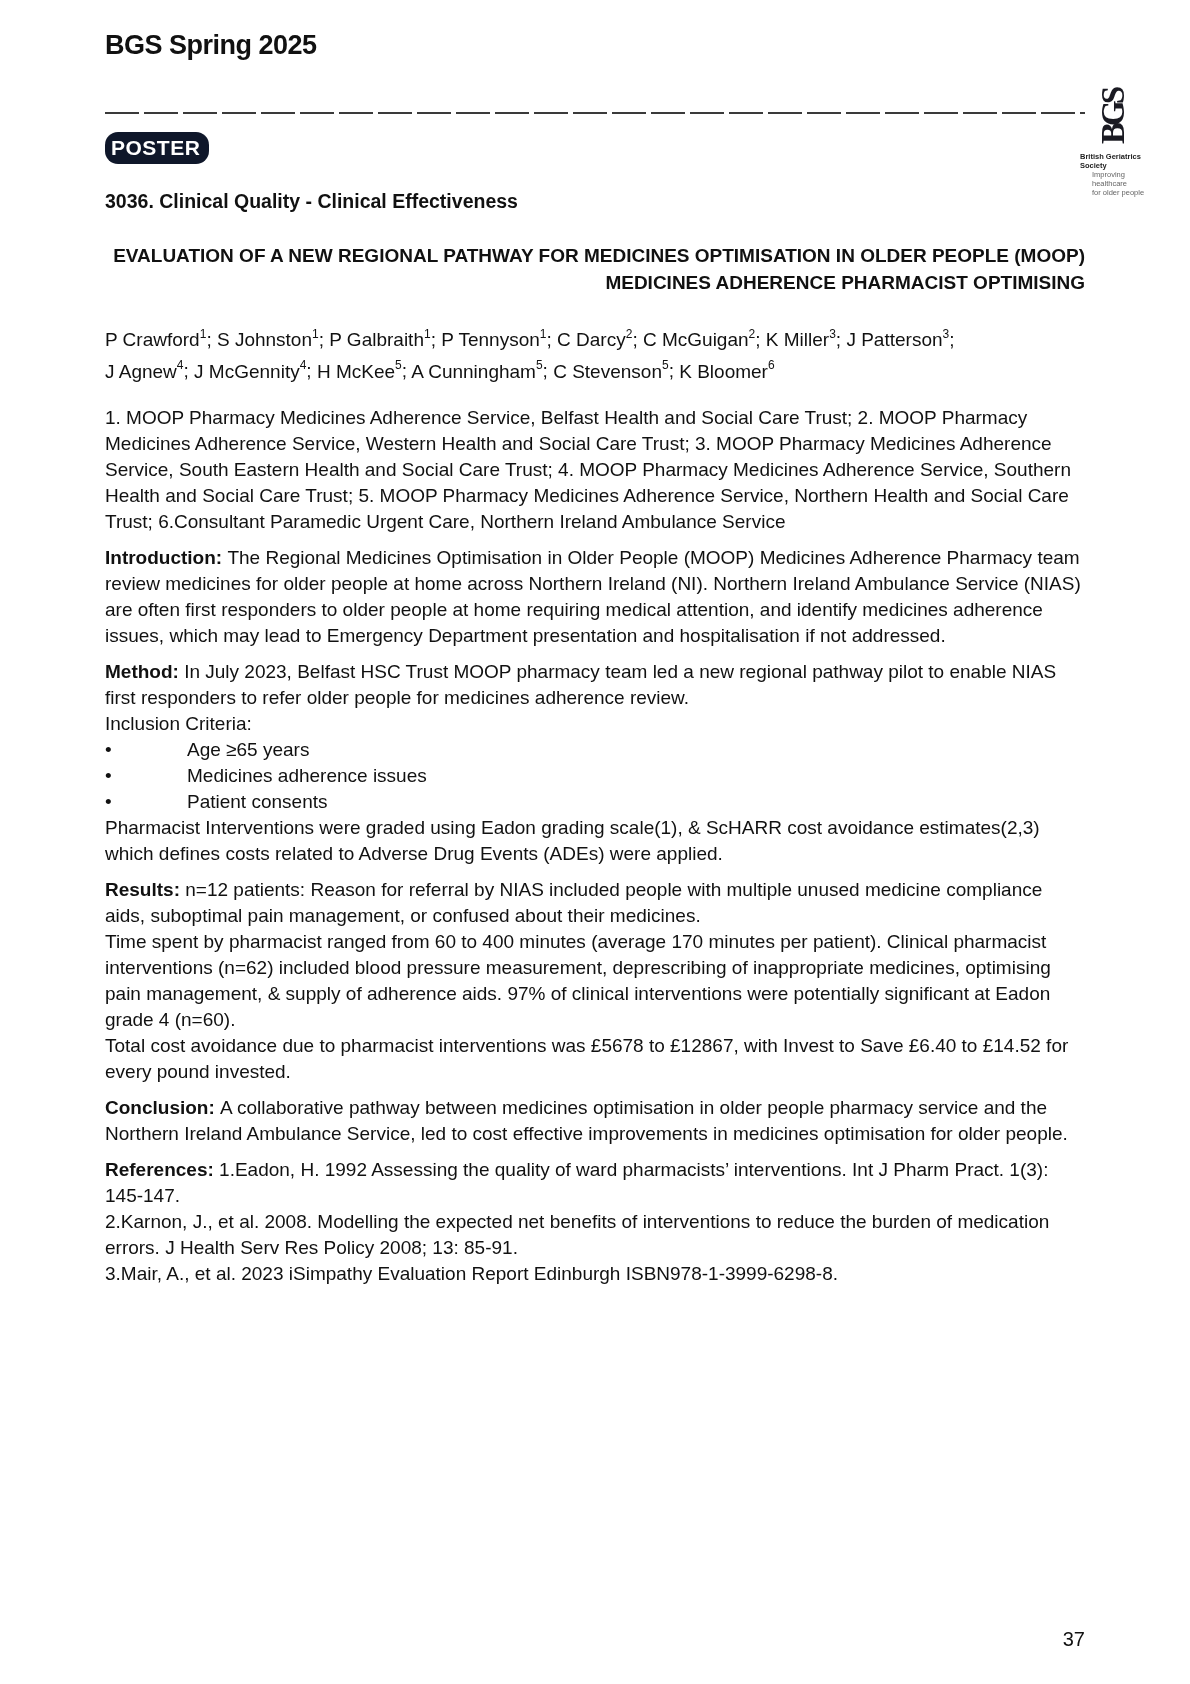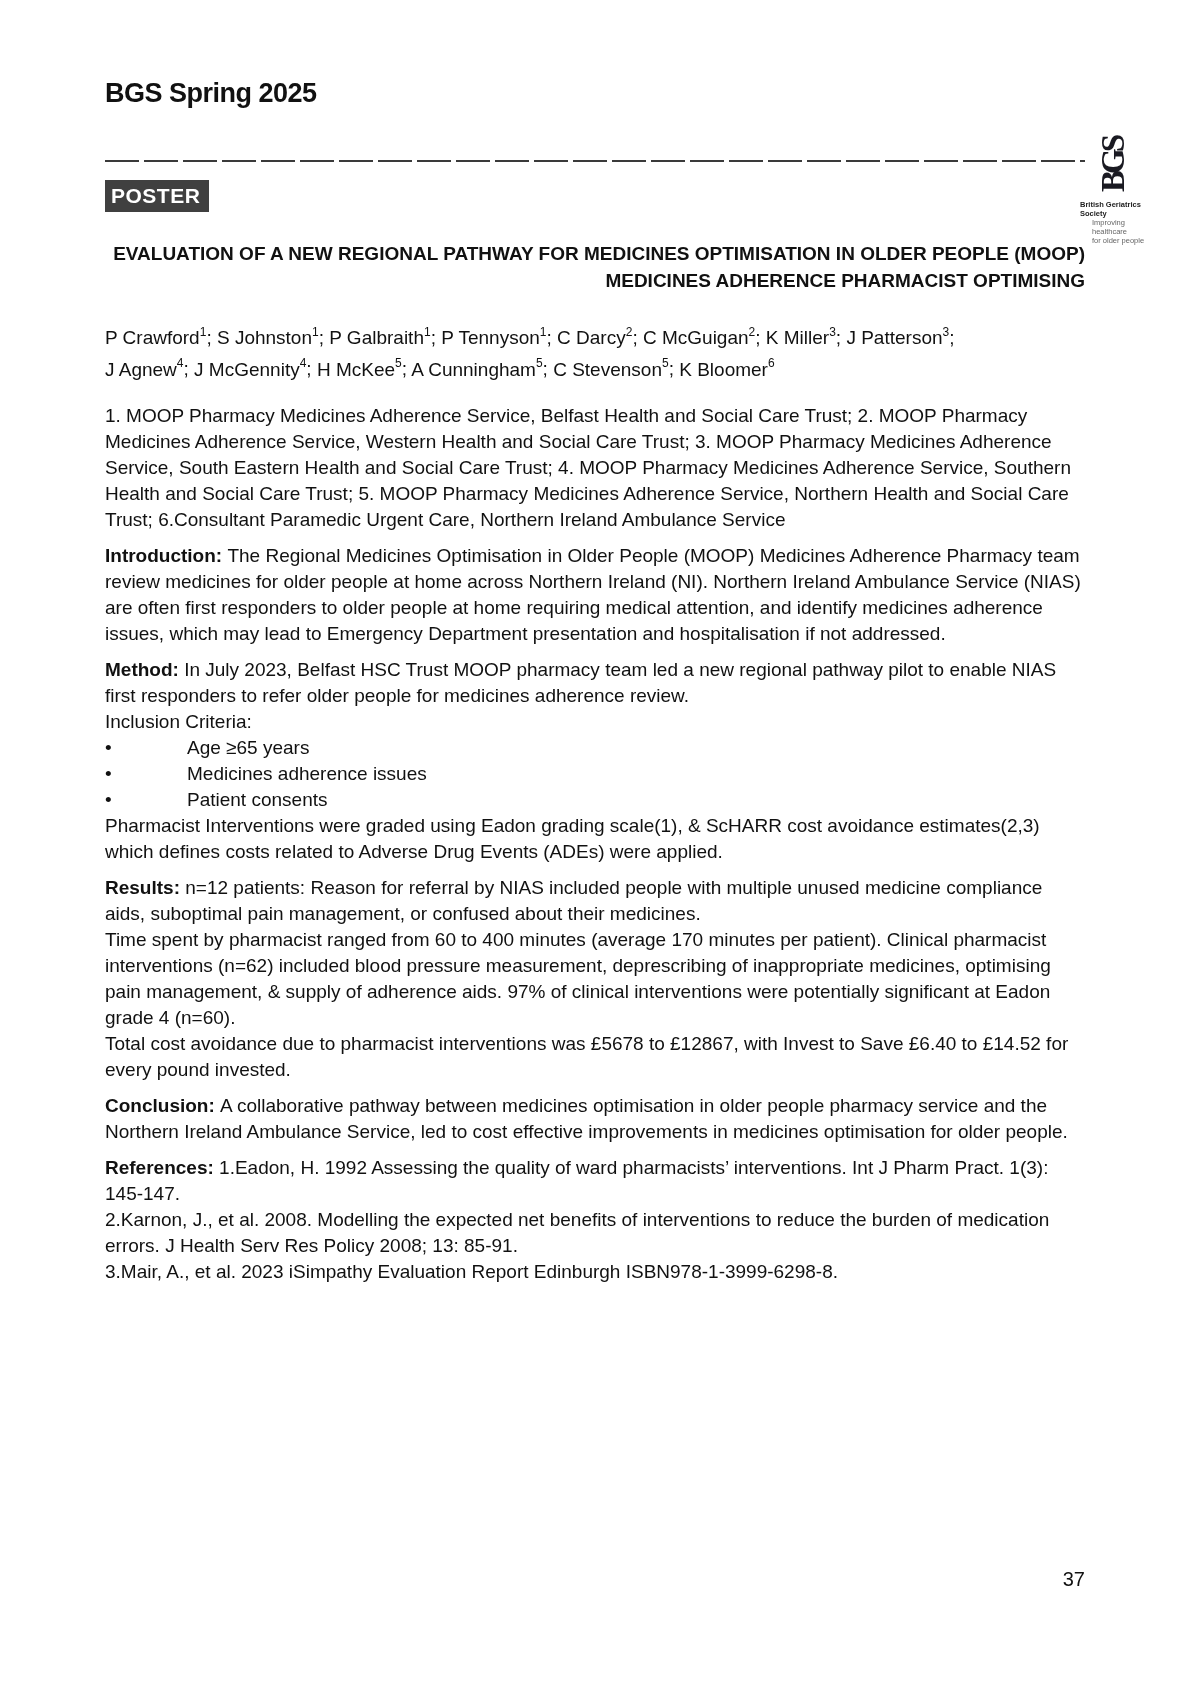--- a/index.html
+++ b/index.html
@@ -9,21 +9,21 @@
     position: relative;
     font-family: "Liberation Sans", sans-serif;
     color: #111111;
     overflow: hidden;
   }
   .content { padding: 0 105px; }
 
   
   .doc-header { position: relative; }
   h1.doc-title {
-    margin-top: 76px;
+    margin-top: 28px;
     font-size: 27px;
     line-height: 34px;
     font-weight: bold;
     letter-spacing: -0.5px;
   }
   .logo {
     position: absolute;
     left: 975px; top: 48px;
     width: 110px;
   }
@@ -85,21 +85,21 @@
     line-height: 26px;
   }
 
   .abs-section { margin-top: 10px; font-size: 19px; line-height: 26px; }
   .abs-section b { font-weight: bold; }
   .bullet-row { display: flex; }
   .bullet-mark { width: 82px; flex: 0 0 82px; }
 
   .page-number {
     position: absolute;
-    top: 1568px;
+    top: 1628px;
     right: 105px;
     font-size: 20px;
   }
 </style>
 </head>
 <body>
 
 <div class="content">
 
   <div class="doc-header">
@@ -109,22 +109,23 @@
       <div class="logo-tag">
         <div class="t1">British Geriatrics Society</div>
         <div class="t2">Improving healthcare</div>
         <div class="t3">for older people</div>
       </div>
     </div>
   </div>
 
   <div class="divider"></div>
 
-  <div class="badge" style="background: #404040; color: rgb(255, 255, 255);">POSTER</div>
+  <div class="badge" style="background: #0f172a; color: rgb(255, 255, 255); border-radius: 13px;">POSTER</div>
 
+  <h2 class="session">3036. Clinical Quality - Clinical Effectiveness</h2>
 
   <h3 class="abstract-title">EVALUATION OF A NEW REGIONAL PATHWAY FOR MEDICINES OPTIMISATION IN OLDER PEOPLE (MOOP) MEDICINES ADHERENCE PHARMACIST OPTIMISING</h3>
 
   <div class="authors" id="author-list">
       <div><span>P Crawford<sup>1</sup></span>; <span>S Johnston<sup>1</sup></span>; <span>P Galbraith<sup>1</sup></span>; <span>P Tennyson<sup>1</sup></span>; <span>C Darcy<sup>2</sup></span>; <span>C McGuigan<sup>2</sup></span>; <span>K Miller<sup>3</sup></span>; <span>J Patterson<sup>3</sup></span>; </div>
       <div><span>J Agnew<sup>4</sup></span>; <span>J McGennity<sup>4</sup></span>; <span>H McKee<sup>5</sup></span>; <span>A Cunningham<sup>5</sup></span>; <span>C Stevenson<sup>5</sup></span>; <span>K Bloomer<sup>6</sup></span></div>
     </div>
 
   <p class="affiliations">1. MOOP Pharmacy Medicines Adherence Service, Belfast Health and Social Care Trust; 2. MOOP Pharmacy Medicines Adherence Service, Western Health and Social Care Trust; 3. MOOP Pharmacy Medicines Adherence Service, South Eastern Health and Social Care Trust; 4. MOOP Pharmacy Medicines Adherence Service, Southern Health and Social Care Trust; 5. MOOP Pharmacy Medicines Adherence Service, Northern Health and Social Care Trust; 6.Consultant Paramedic Urgent Care, Northern Ireland Ambulance Service</p>
 

